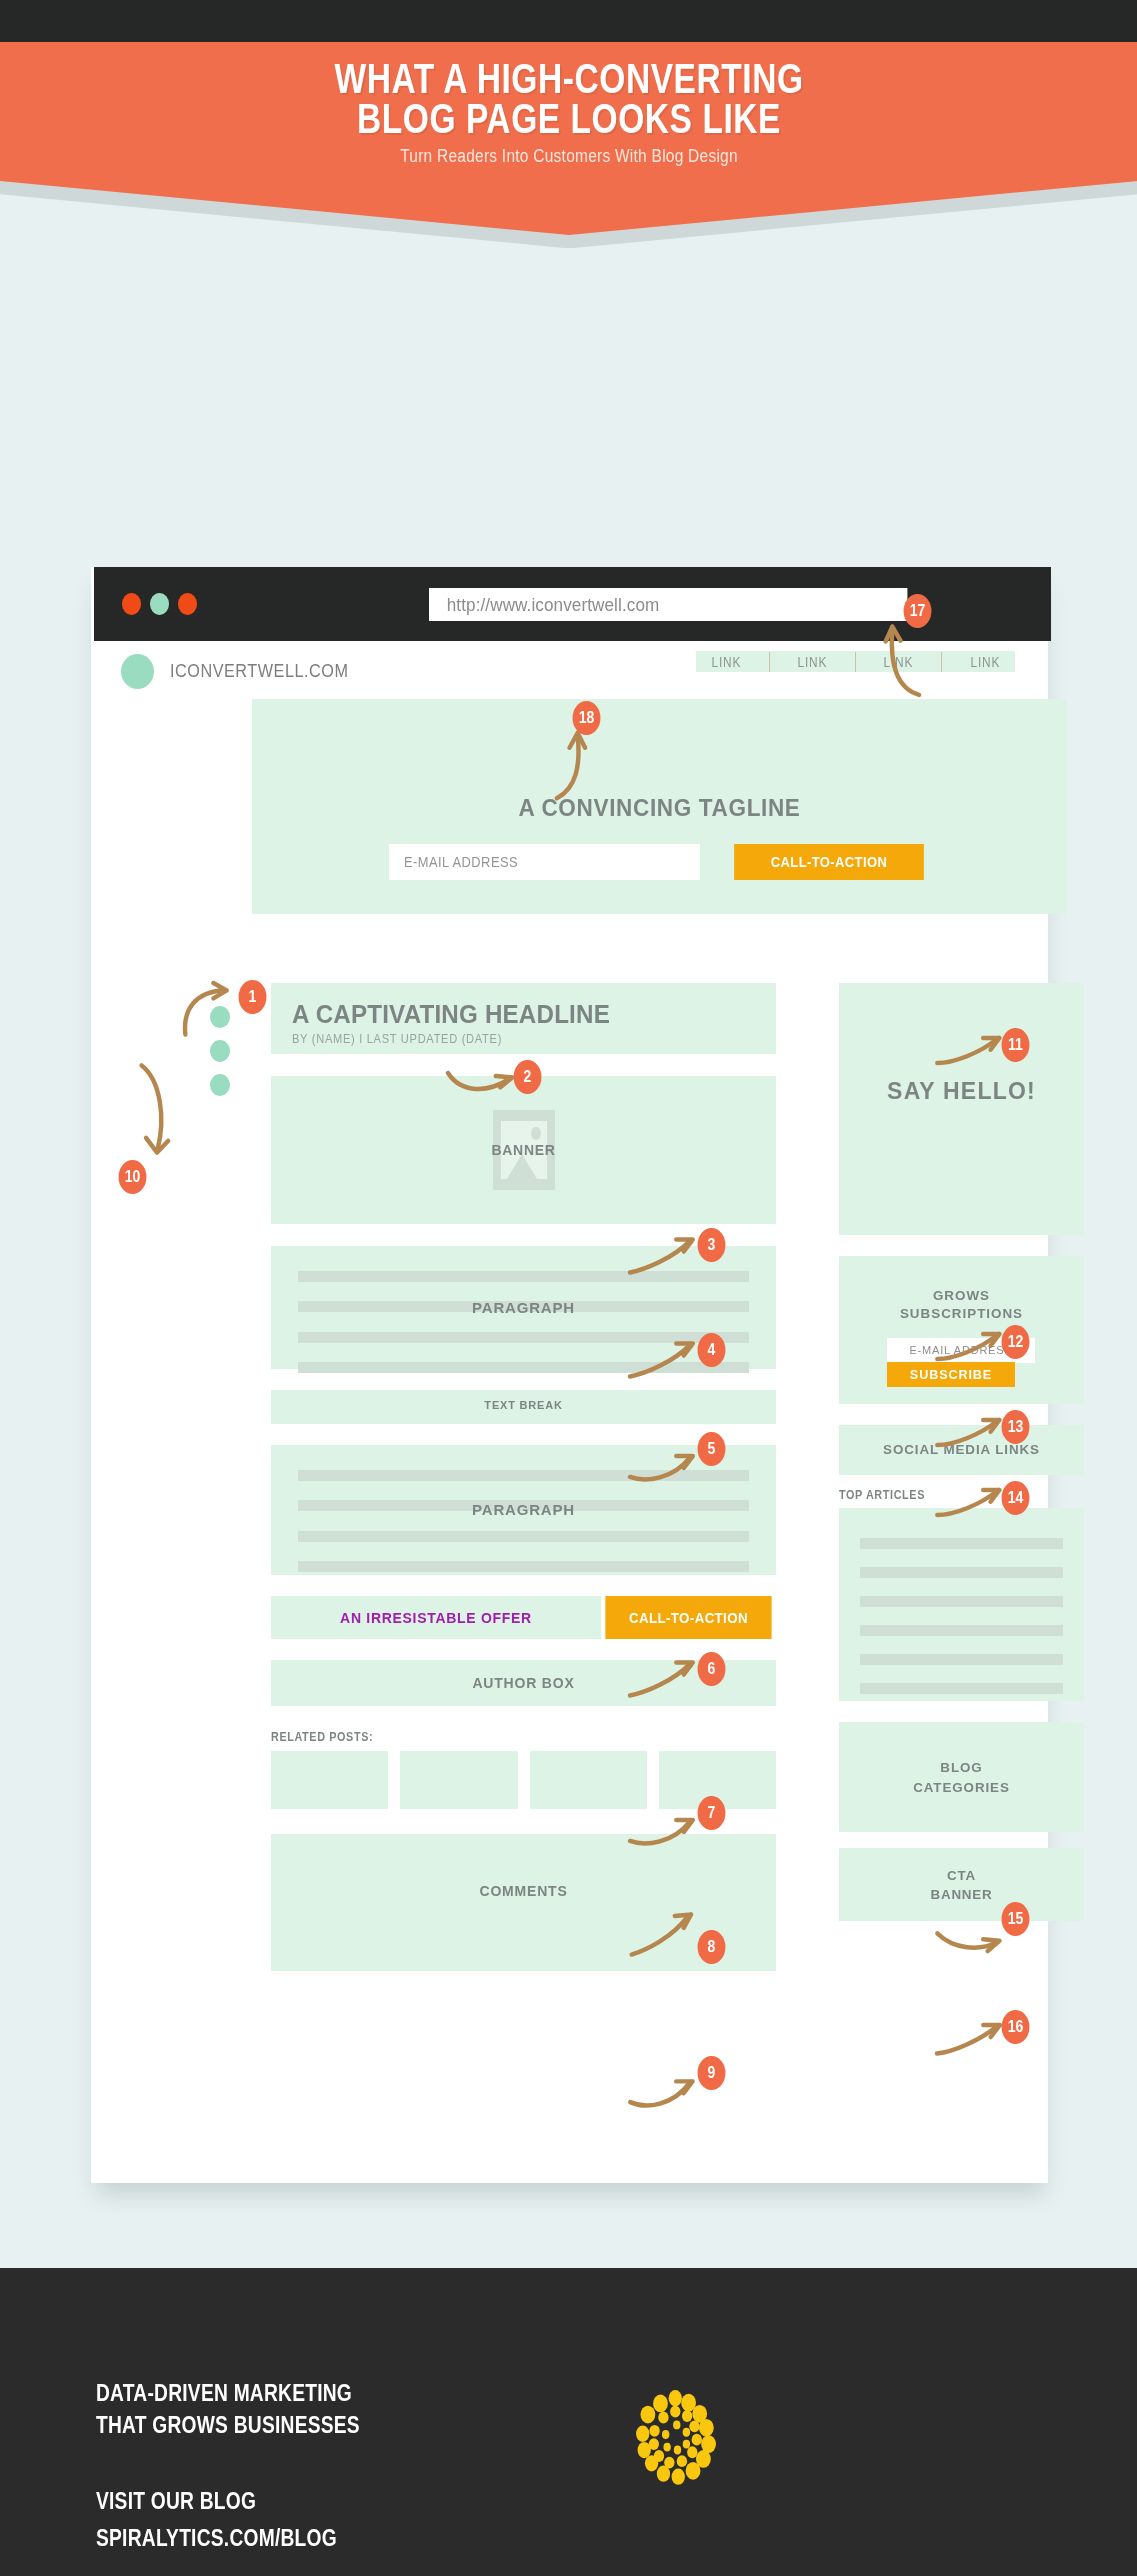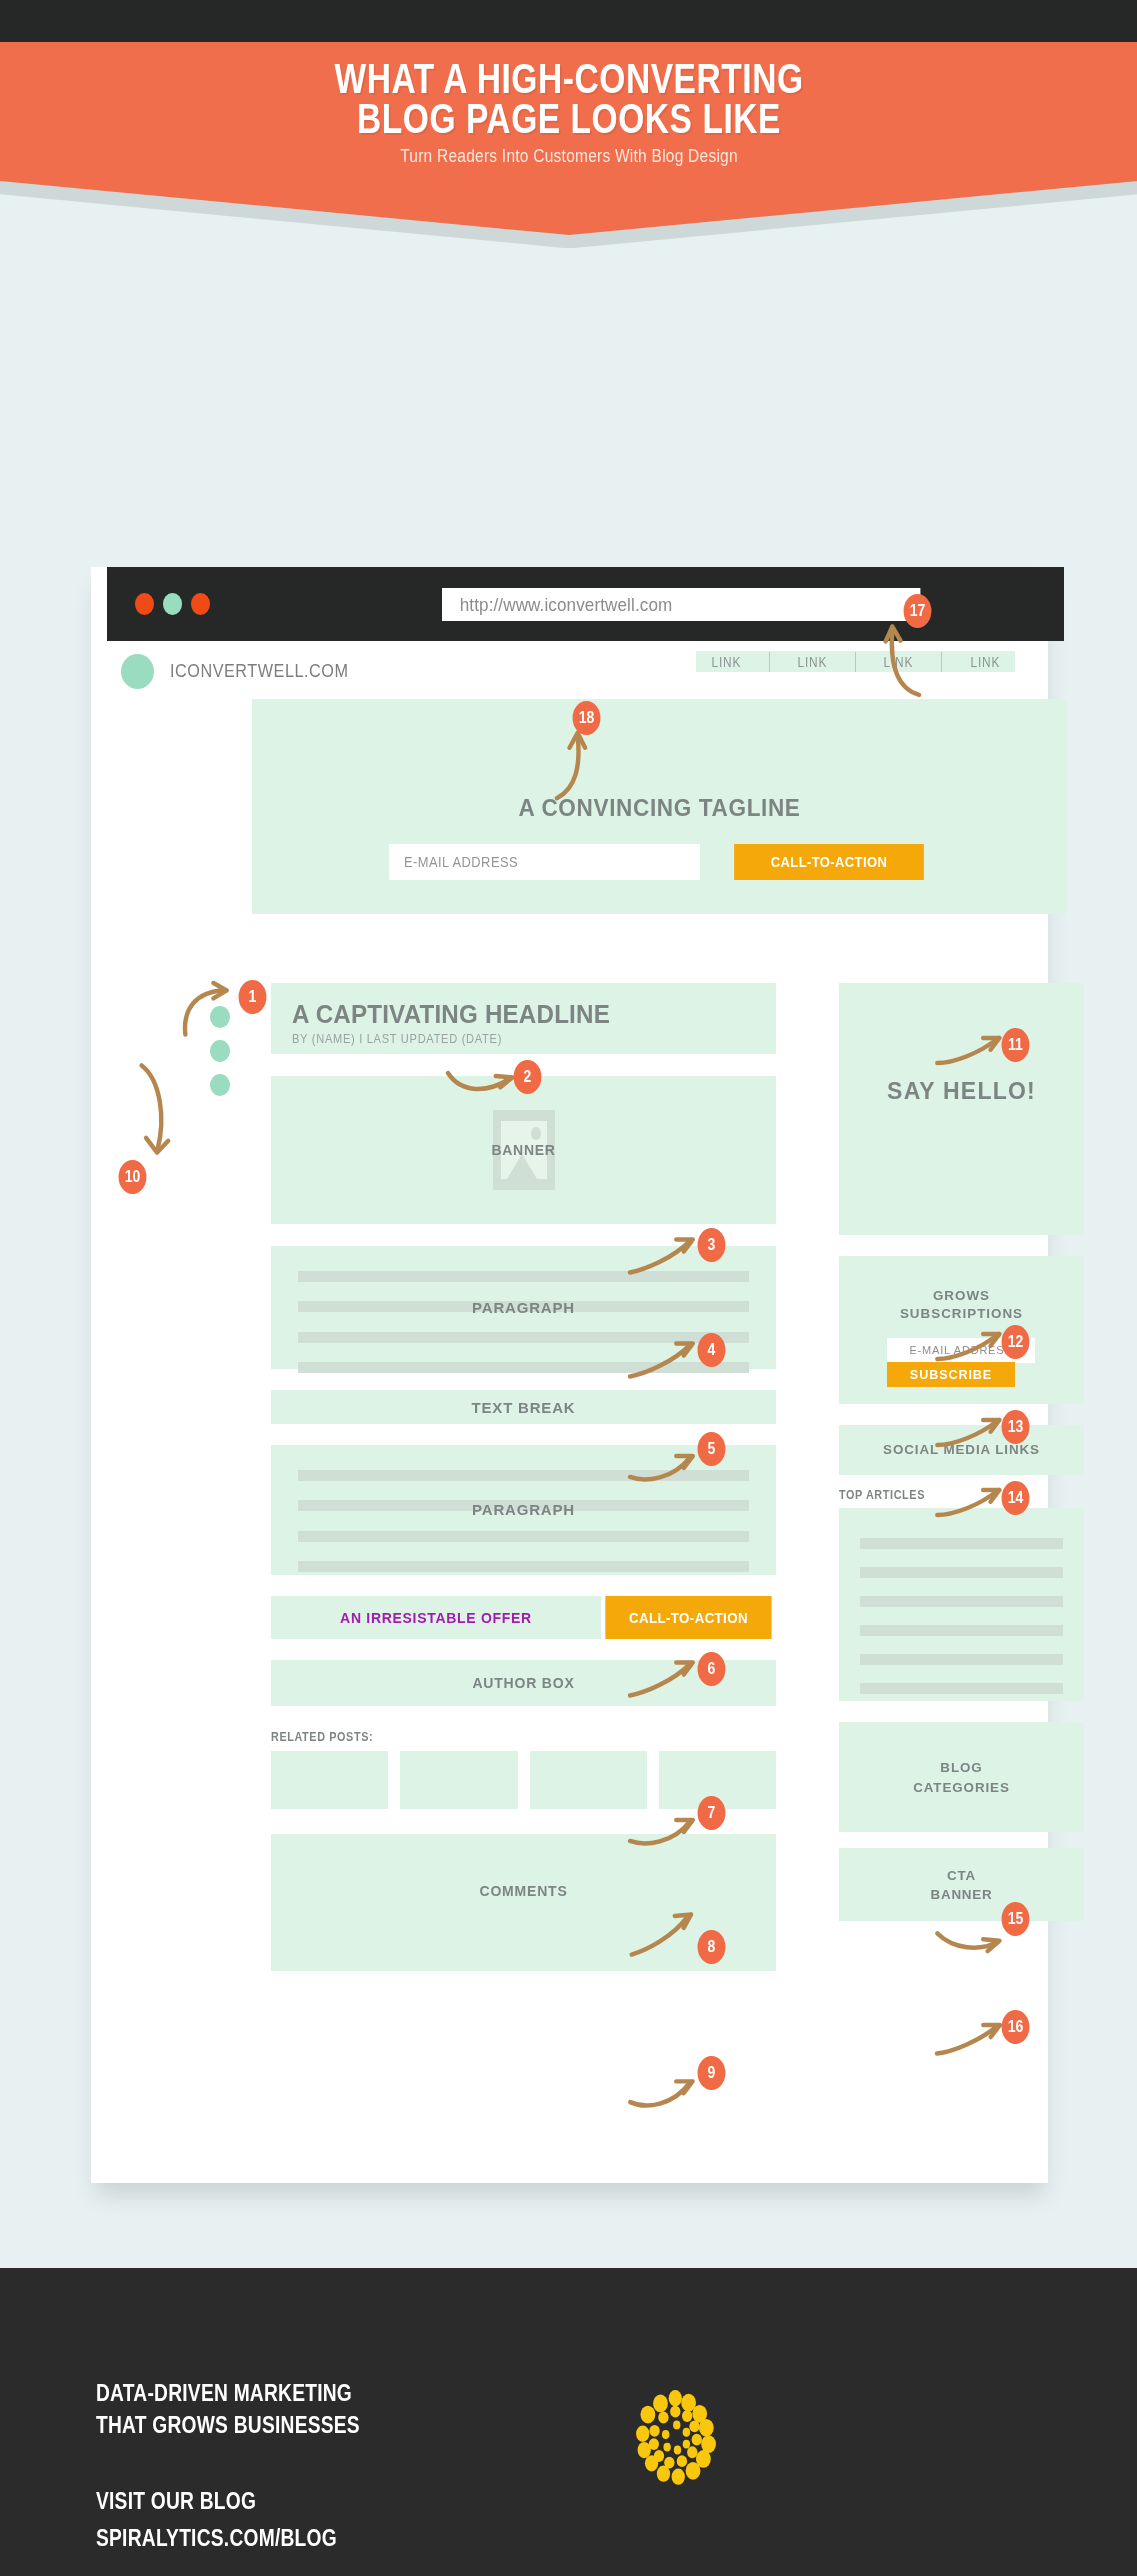--- a/index.html
+++ b/index.html
@@ -40,21 +40,21 @@
     transform:scaleX(0.86);transform-origin:center top;letter-spacing:0.3px;
   }
 
   
   .browser{
     position:absolute;left:91px;top:567px;width:957px;height:1616px;
     background:#ffffff;
     box-shadow:0 16.3px 21px -4.5px rgba(120,140,140,.30);
   }
   .browser-bar{
-    position:absolute;left:16px;top:0;width:957px;height:74px;background:#252827;
+    position:absolute;left:3px;top:0;width:957px;height:74px;background:#252827;
     display:flex;align-items:center;text-decoration:underline;
   }
   .dots{display:flex;gap:9.6px;margin-left:28px;}
   .dot{width:18.6px;height:21.5px;border-radius:50%;}
   .dot.red{background:#f04a16;}
   .dot.teal{background:#9adcc0;}
   .urlbar{
     position:absolute;left:335px;top:21px;width:520px;height:33px;background:#fff;
     display:flex;align-items:center;padding-left:19.3px;
     font-size:18.6px;color:#8c8c8c;letter-spacing:0.1px;
@@ -135,21 +135,21 @@
     position:absolute;left:0;top:50%;width:100%;transform:translateY(-50%);
     text-align:center;font-size:14px;color:#7d8584;font-weight:bold;letter-spacing:0.7px;z-index:5;
   }
 
   .para-box{height:123px;margin-bottom:21px;}
   .para-lines{position:absolute;left:27px;top:25px;width:451px;}
   .para-line{height:11px;background:#cfdfd5;margin-bottom:19.3px;}
   .para-word{top:50%;margin-top:-9px;font-size:15px;}
 
   .break-box{height:34px;margin-bottom:21px;}
-  .break-word{top:50%;margin-top:-8.2px;font-size:15px;}
+  .break-word{top:50%;margin-top:-8.2px;font-size:11px;}
 
   .para-box2{height:130px;margin-bottom:21px;}
 
   .offer-row{height:43px;margin-bottom:21px;display:flex;}
   .offer-left{flex:1;background:#ddf3e6;display:flex;align-items:center;justify-content:center;
               font-size:14px;color:#a21caf;font-weight:bold;letter-spacing:0.7px;}
   .offer-cta{flex:0 0 175px;background:#f4a80a;display:flex;align-items:center;justify-content:center;
              color:#fff;font-weight:bold;font-size:14px;letter-spacing:0.4px;transform:scaleX(.95);}
 
   .author-box{height:46px;margin-bottom:24px;margin-top:12px;}

